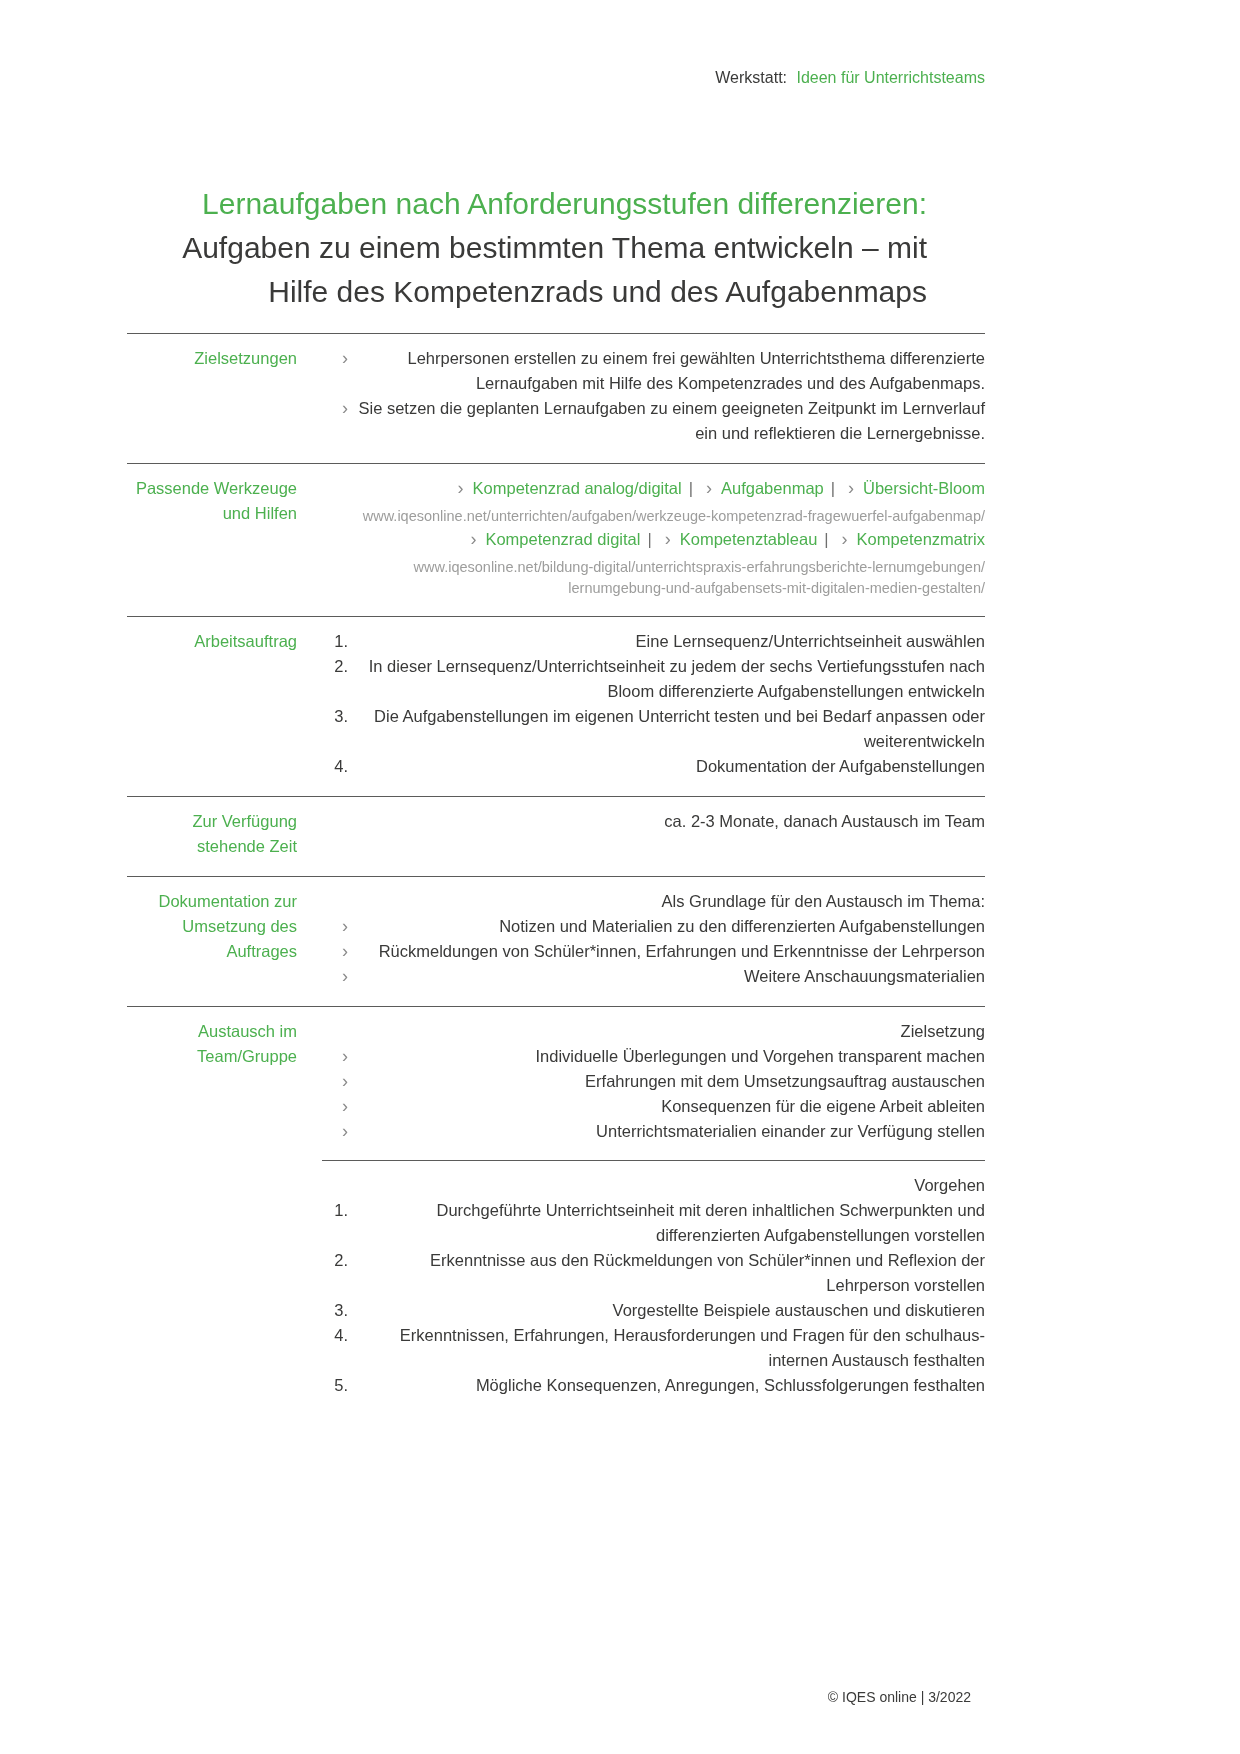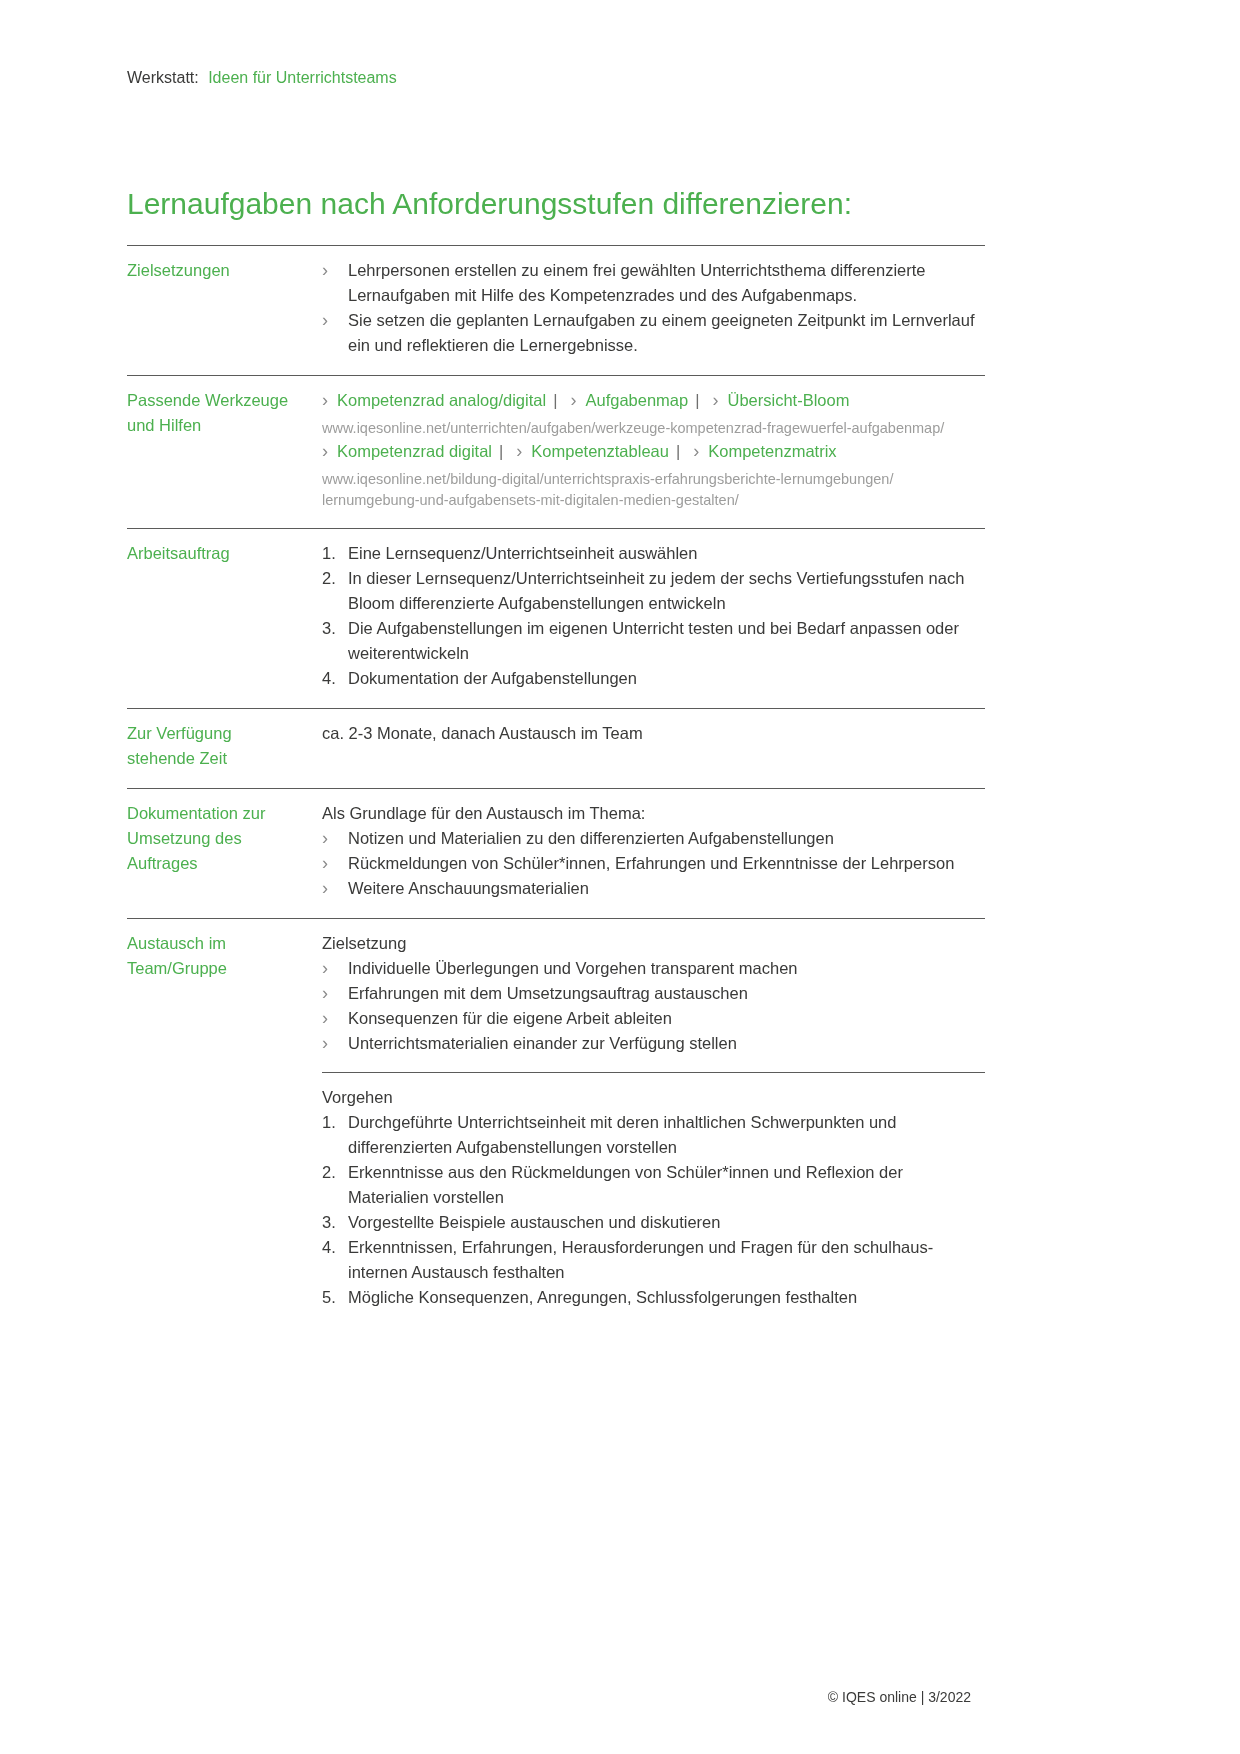--- a/index.html
+++ b/index.html
@@ -12,21 +12,21 @@
   html,body{margin:0;padding:0;}
   body{
     width:1240px;height:1754px;
     background:#ffffff;
     font-family:"Liberation Sans", sans-serif;
     color:var(--text);
     position:relative;
     overflow:hidden;
   }
   .page{position:absolute;inset:0;}
-  .content{margin-left:127px;width:858px;}
+  .content{margin-left:127px;width:858px;text-align:right;}
 
   .header{padding-top:68px;font-size:16px;line-height:20px;}
   .hdr-prefix{color:var(--text);}
   .hdr-title{color:var(--green);margin-left:5px;}
 
   .title-block{margin-top:94px;font-size:30px;line-height:44px;font-weight:400;max-width:800px;}
   .t-green{display:block;color:var(--green);}
   .t-dark{display:block;color:var(--text);}
 
   .section-heading{margin:46px 0 0;font-size:20px;line-height:26px;font-weight:400;color:var(--green);}
@@ -66,20 +66,21 @@
 <div class="page">
   <div class="content">
 
     <div class="header">
       <span class="hdr-prefix">Werkstatt:</span>
       <span class="hdr-title">Ideen für Unterrichtsteams</span>
     </div>
 
     <div class="title-block">
       <span class="t-green">Lernaufgaben nach Anforderungsstufen differenzieren:</span>
+      <span class="t-dark">Aufgaben zu einem bestimmten Thema entwickeln – mit Hilfe des Kompetenzrads und des Aufgabenmaps</span>
     </div>
 
 
     <div class="wtable">
 
       <div class="wrow">
         <div class="wlabel">Zielsetzungen</div>
         <div class="wcontent">
           <div class="bullet">
             <span class="chev">›</span>
@@ -182,21 +183,21 @@
 
           <div class="inner-divider"></div>
 
           <div class="subhead">Vorgehen</div>
           <div class="numitem">
             <span class="num">1.</span>
             <span class="btext">Durchgeführte Unterrichtseinheit mit deren inhaltlichen Schwerpunkten und differenzierten Aufgabenstellungen vorstellen</span>
           </div>
           <div class="numitem">
             <span class="num">2.</span>
-            <span class="btext">Erkenntnisse aus den Rückmeldungen von Schüler*innen und Reflexion der Materialien vorstellen</span>
+            <span class="btext">Erkenntnisse aus den Rückmeldungen von Schüler*innen und Reflexion der Lehrperson vorstellen</span>
           </div>
           <div class="numitem">
             <span class="num">3.</span>
             <span class="btext">Vorgestellte Beispiele austauschen und diskutieren</span>
           </div>
           <div class="numitem">
             <span class="num">4.</span>
             <span class="btext">Erkenntnissen, Erfahrungen, Herausforderungen und Fragen für den schulhaus-internen Austausch festhalten</span>
           </div>
           <div class="numitem">

